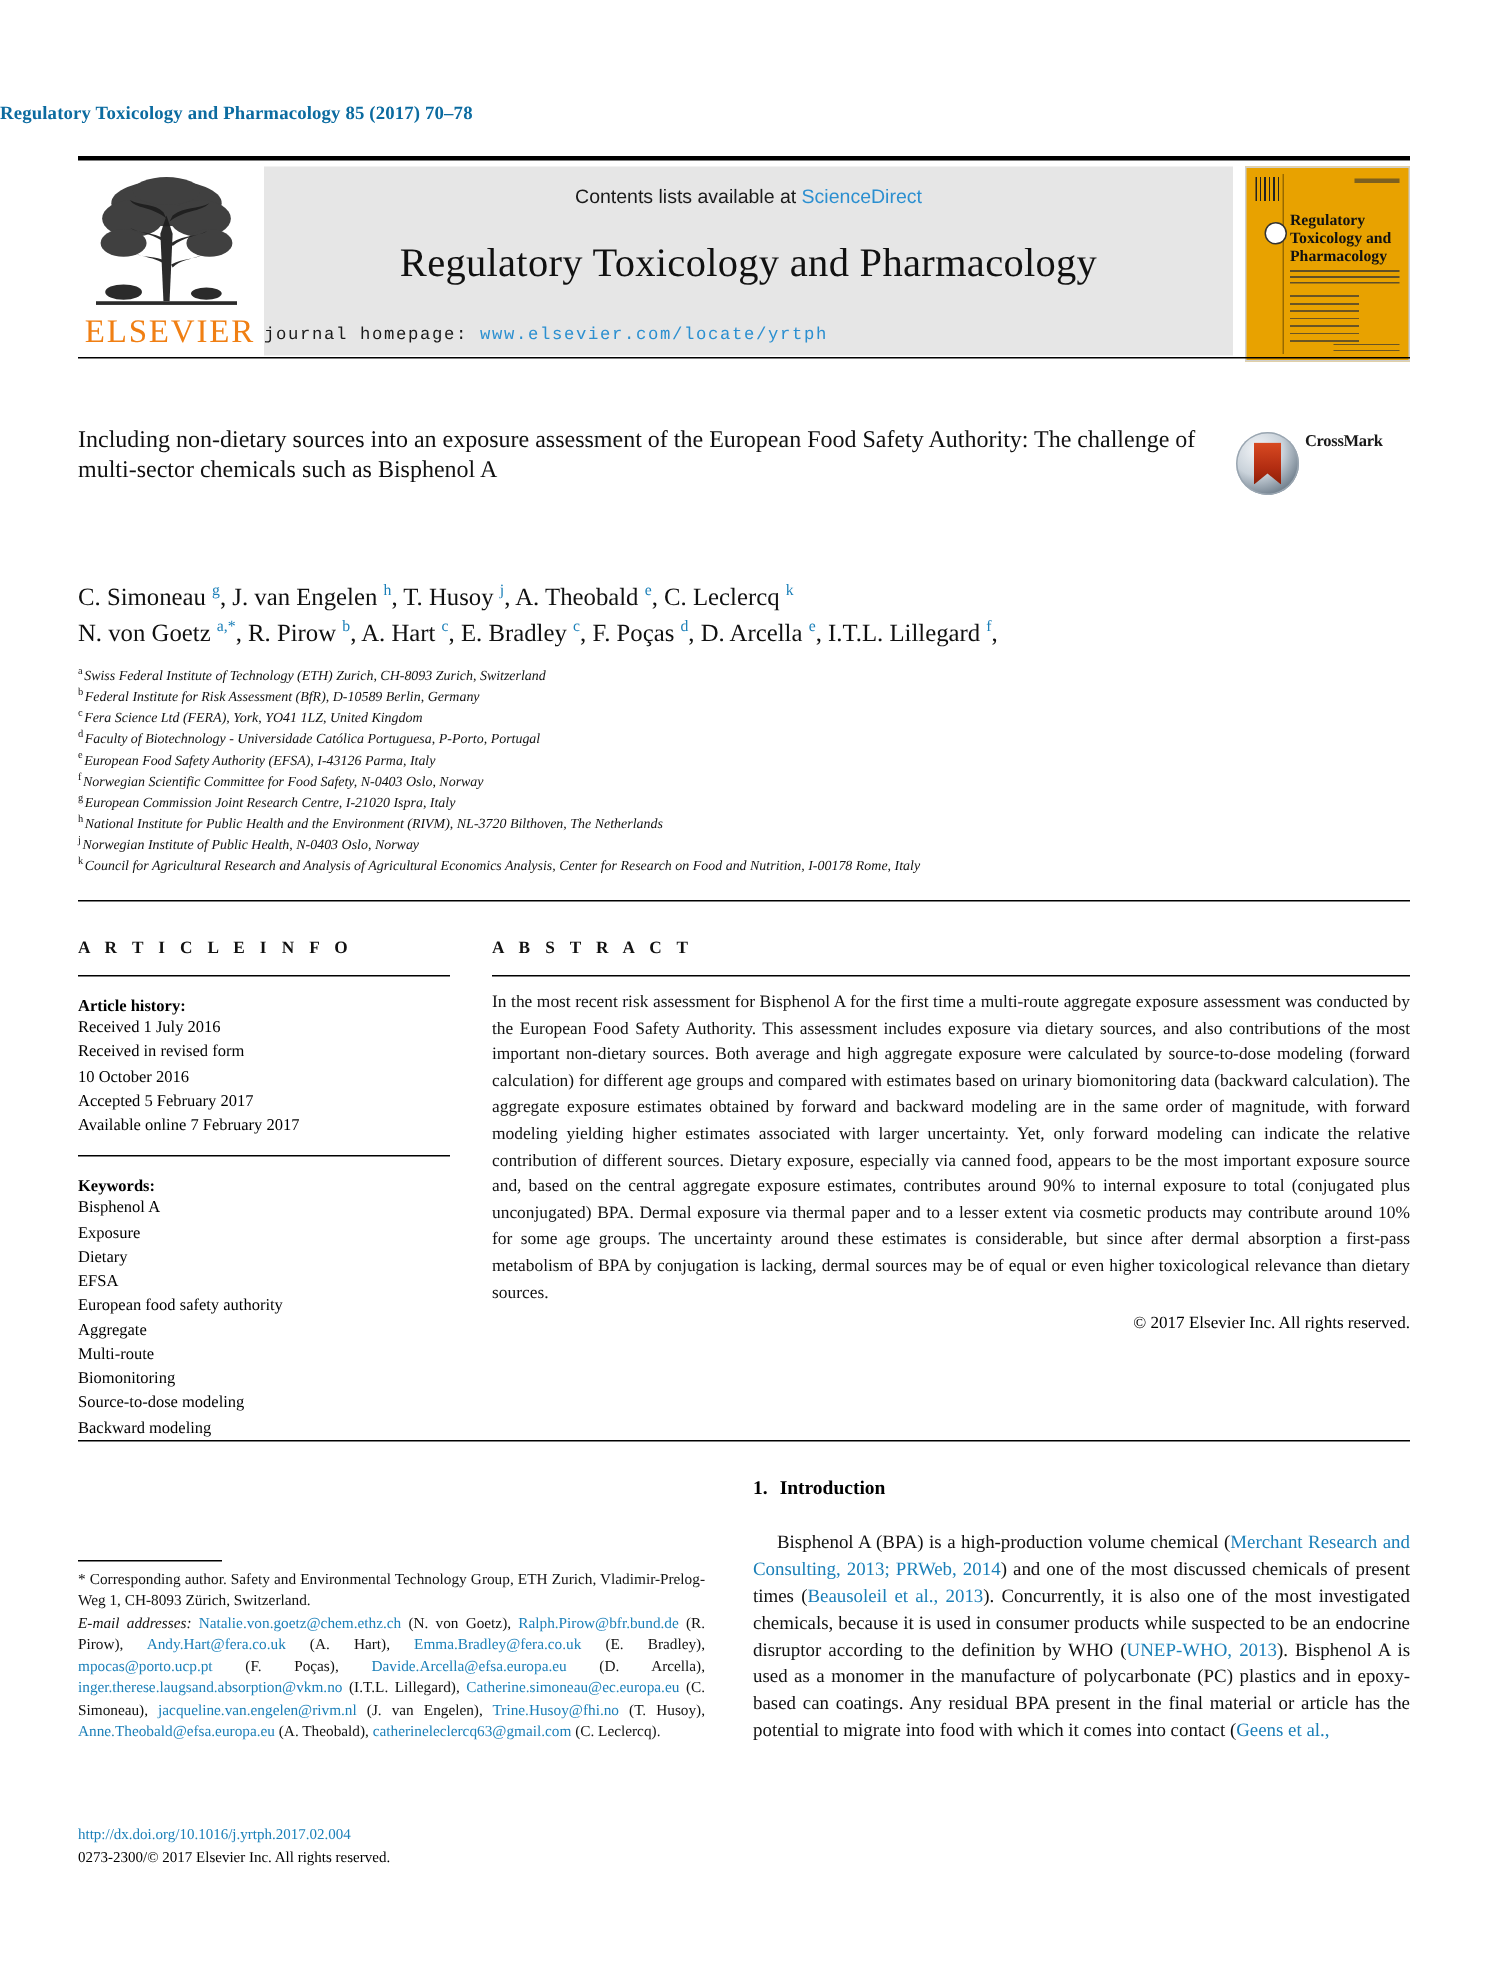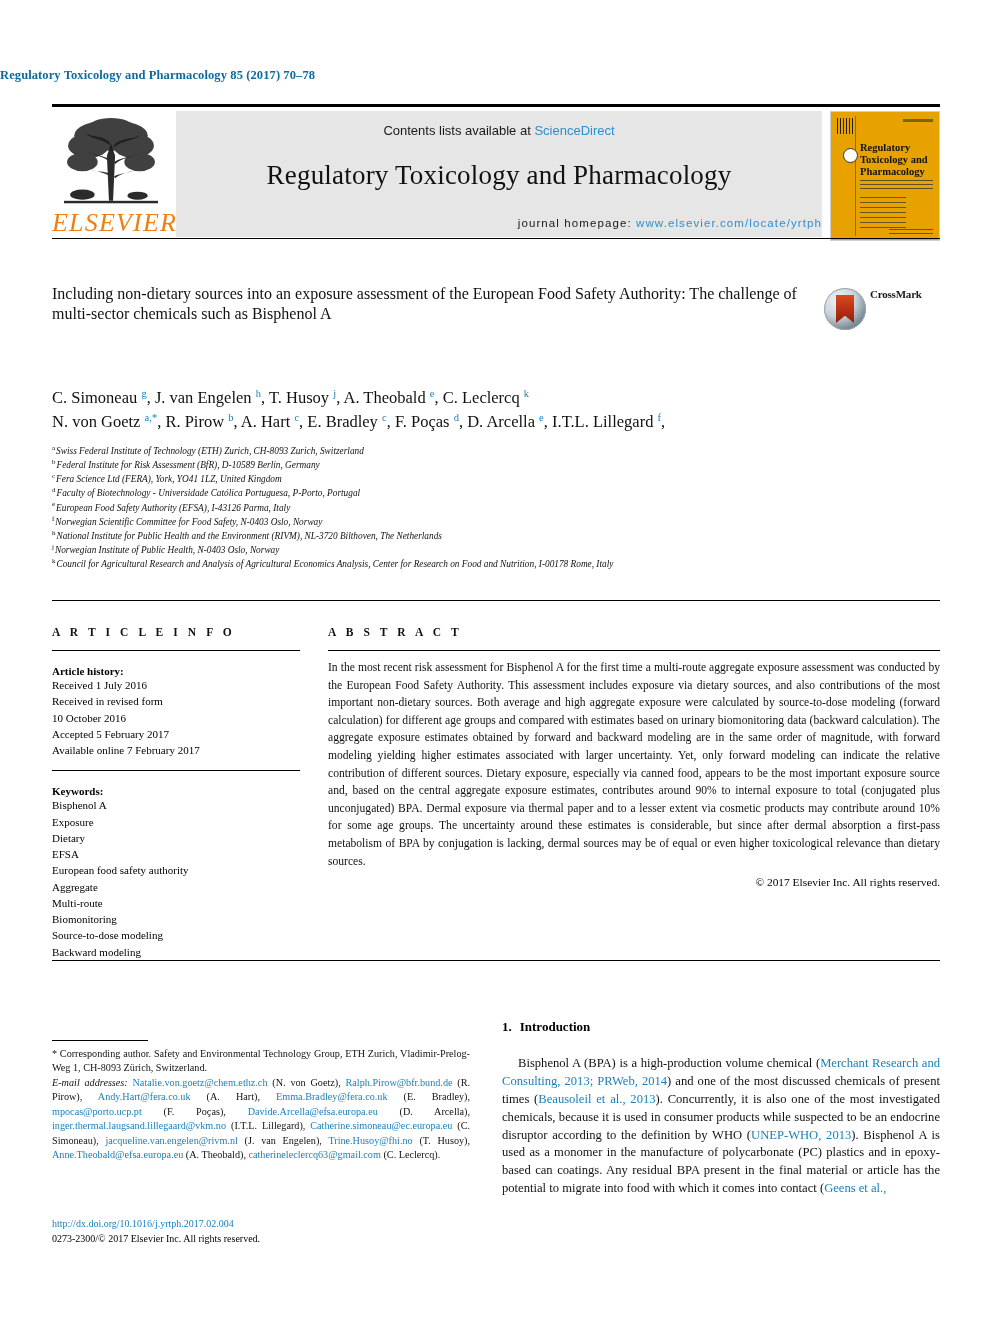--- a/index.html
+++ b/index.html
@@ -51,28 +51,27 @@
     flex-direction: column;
     justify-content: flex-start;
     padding-top: 4px;
   }
   .elsevier-tree {
     width: 104px;
     height: 94px;
     margin: 0 auto;
   }
   .elsevier-word {
-    text-align: left;
+    text-align: right;
     color: #f07f13;
     font-family: "Liberation Serif", serif;
-    font-size: 26px;
+    font-size: 22px;
     letter-spacing: 1.2px;
     line-height: 1;
     margin-top: 1px;
-    font-style: italic;
   }
   .banner {
     flex: 1 1 auto;
     background: #e6e6e6;
     margin: 0 8px 16px 6px;
     position: relative;
     height: 126px;
   }
   .banner .contents-line {
     text-align: center;
@@ -86,22 +85,22 @@
   }
   .banner .journal-name {
     text-align: center;
     font-family: "Liberation Serif", serif;
     font-size: 27px;
     color: #111;
     margin-top: 22px;
     letter-spacing: 0.2px;
   }
   .banner .homepage {
-    text-align: right;
-    font-family: Liberation Sans, sans-serif;
+    text-align: left;
+    font-family: Liberation Mono, monospace;
     font-size: 11.5px;
     letter-spacing: 1.1px;
     margin-top: 26px;
     color: #1a1a1a;
   }
   .banner .homepage .url {
     color: #2b8fd0;
   }
 
   
@@ -385,21 +384,20 @@
   }
   .doi-block .doi {
     color: #1a7fb8;
   }
 
   .intro-col {
     position: absolute;
     left: 502px;
     top: 984px;
     width: 438px;
-    margin-top: 35px;
   }
   .intro-col h2 {
     font-family: "Liberation Serif", serif;
     font-size: 13px;
     font-weight: bold;
     margin: 0 0 20px 0;
   }
   .intro-col h2 .num { margin-right: 8px; }
   .intro-col p {
     margin: 0;
@@ -485,20 +483,21 @@
     </div>
   </div>
 
   <div class="affils">
     <div><span class="mark">a</span><span>Swiss Federal Institute of Technology (ETH) Zurich, CH-8093 Zurich, Switzerland</span></div>
     <div><span class="mark">b</span><span>Federal Institute for Risk Assessment (BfR), D-10589 Berlin, Germany</span></div>
     <div><span class="mark">c</span><span>Fera Science Ltd (FERA), York, YO41 1LZ, United Kingdom</span></div>
     <div><span class="mark">d</span><span>Faculty of Biotechnology - Universidade Católica Portuguesa, P-Porto, Portugal</span></div>
     <div><span class="mark">e</span><span>European Food Safety Authority (EFSA), I-43126 Parma, Italy</span></div>
     <div><span class="mark">f</span><span>Norwegian Scientific Committee for Food Safety, N-0403 Oslo, Norway</span></div>
+    <div><span class="mark">g</span><span>European Commission Joint Research Centre, I-21020 Ispra, Italy</span></div>
     <div><span class="mark">h</span><span>National Institute for Public Health and the Environment (RIVM), NL-3720 Bilthoven, The Netherlands</span></div>
     <div><span class="mark">j</span><span>Norwegian Institute of Public Health, N-0403 Oslo, Norway</span></div>
     <div><span class="mark">k</span><span>Council for Agricultural Research and Analysis of Agricultural Economics Analysis, Center for Research on Food and Nutrition, I-00178 Rome, Italy</span></div>
   </div>
 
   <div class="band-rule-top"></div>
   <div class="band-rule-bottom"></div>
 
   <div class="info-col">
     <div class="sec-head">A R T I C L E   I N F O</div>
@@ -544,21 +543,21 @@
       <span class="link">Ralph.Pirow@bfr.bund.de</span>
       <span>(R. Pirow)</span>,
       <span class="link">Andy.Hart@fera.co.uk</span>
       <span>(A. Hart)</span>,
       <span class="link">Emma.Bradley@fera.co.uk</span>
       <span>(E. Bradley)</span>,
       <span class="link">mpocas@porto.ucp.pt</span>
       <span>(F. Poças)</span>,
       <span class="link">Davide.Arcella@efsa.europa.eu</span>
       <span>(D. Arcella)</span>,
-      <span class="link">inger.thermal.laugsand.lillegaard@vkm.no</span>
+      <span class="link">inger.therese.laugsand.absorption@vkm.no</span>
       <span>(I.T.L. Lillegard)</span>,
       <span class="link">Catherine.simoneau@ec.europa.eu</span>
       <span>(C. Simoneau)</span>,
       <span class="link">jacqueline.van.engelen@rivm.nl</span>
       <span>(J. van Engelen)</span>,
       <span class="link">Trine.Husoy@fhi.no</span>
       <span>(T. Husoy)</span>,
       <span class="link">Anne.Theobald@efsa.europa.eu</span>
       <span>(A. Theobald)</span>,
       <span class="link">catherineleclercq63@gmail.com</span>

